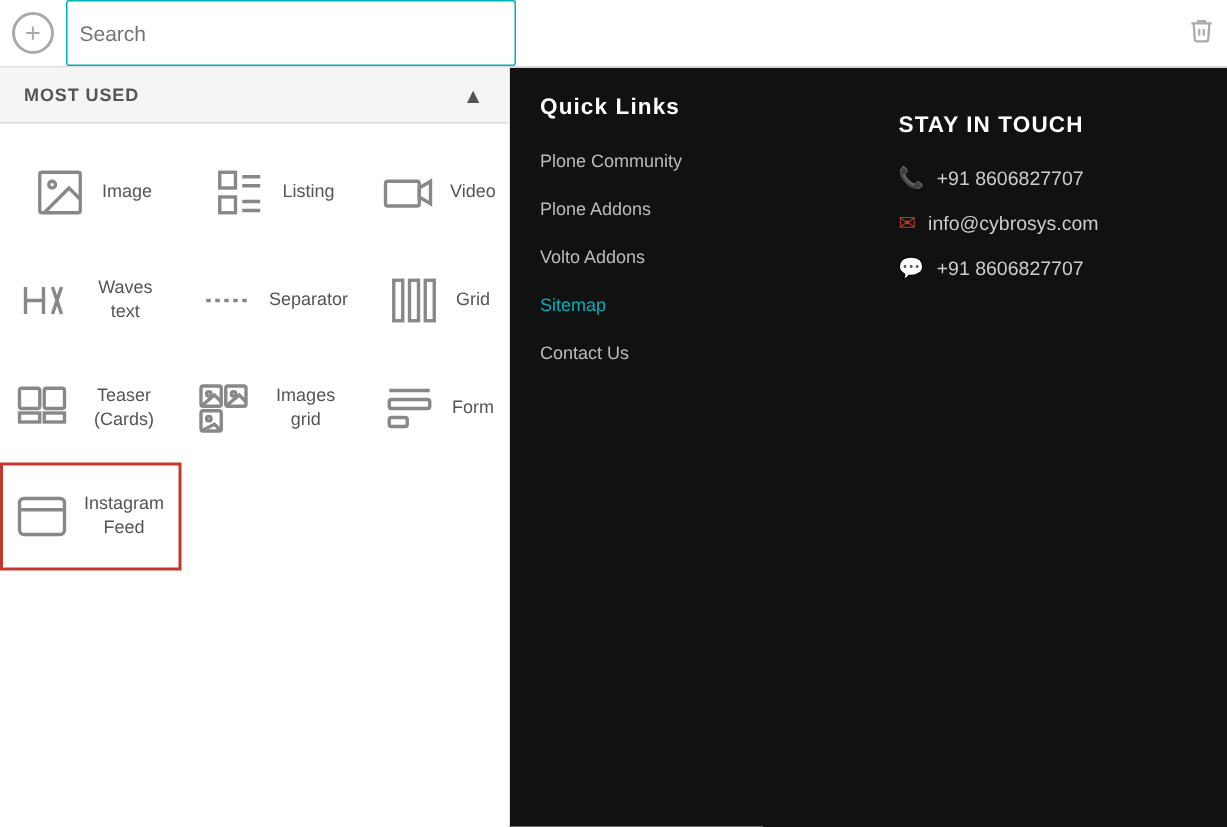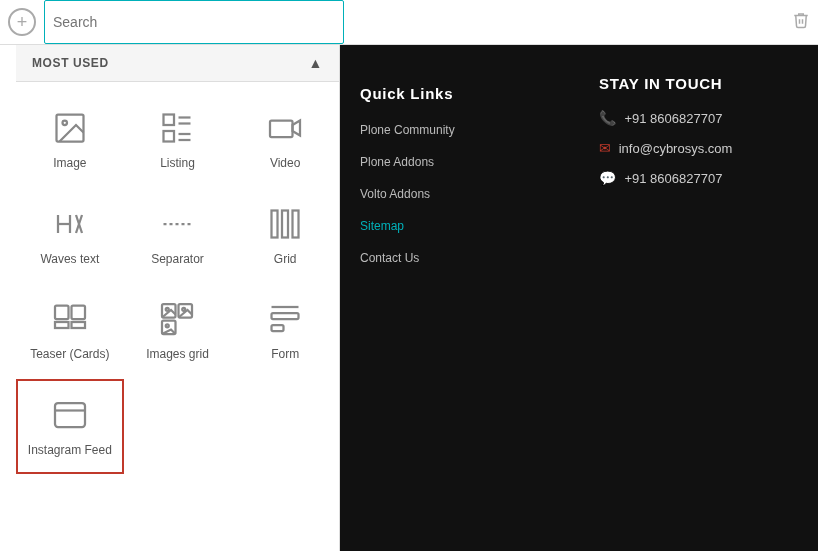--- a/index.html
+++ b/index.html
@@ -57,21 +57,20 @@
     
     .sidebar {
       position: absolute;
       top: 45px; left: 0;
       width: 340px;
       height: 506px;
       background: #fff;
       border-right: 1px solid #ddd;
       overflow-y: auto;
       z-index: 5;
-      padding-left: 16px;
     }
 
     .most-used-header {
       display: flex;
       align-items: center;
       justify-content: space-between;
       padding: 10px 16px;
       background: #f5f5f5;
       border-bottom: 1px solid #ddd;
       font-size: 12px;
@@ -85,21 +84,21 @@
     }
 
     
     .items-grid {
       display: grid;
       grid-template-columns: repeat(3, 1fr);
       padding: 10px 0;
     }
     .grid-item {
       display: flex;
-      flex-direction: column;
+      flex-direction: row;
       align-items: center;
       justify-content: center;
       padding: 14px 8px;
       cursor: pointer;
       border: 2px solid transparent;
       gap: 8px;
     }
     .grid-item.selected {
       border: 2px solid #c0392b;
     }
@@ -126,21 +125,21 @@
       top: 45px; left: 340px;
       right: 0;
       height: 506px;
       background: #111;
       display: flex;
       flex-direction: row;
     }
 
     .col-links {
       flex: 1;
-      padding: 40px 20px;
+      padding: 18px 20px;
     }
     .col-touch {
       flex: 1;
       padding: 30px 20px;
     }
 
     .section-title {
       font-size: 15px;
       font-weight: bold;
       color: #fff;

